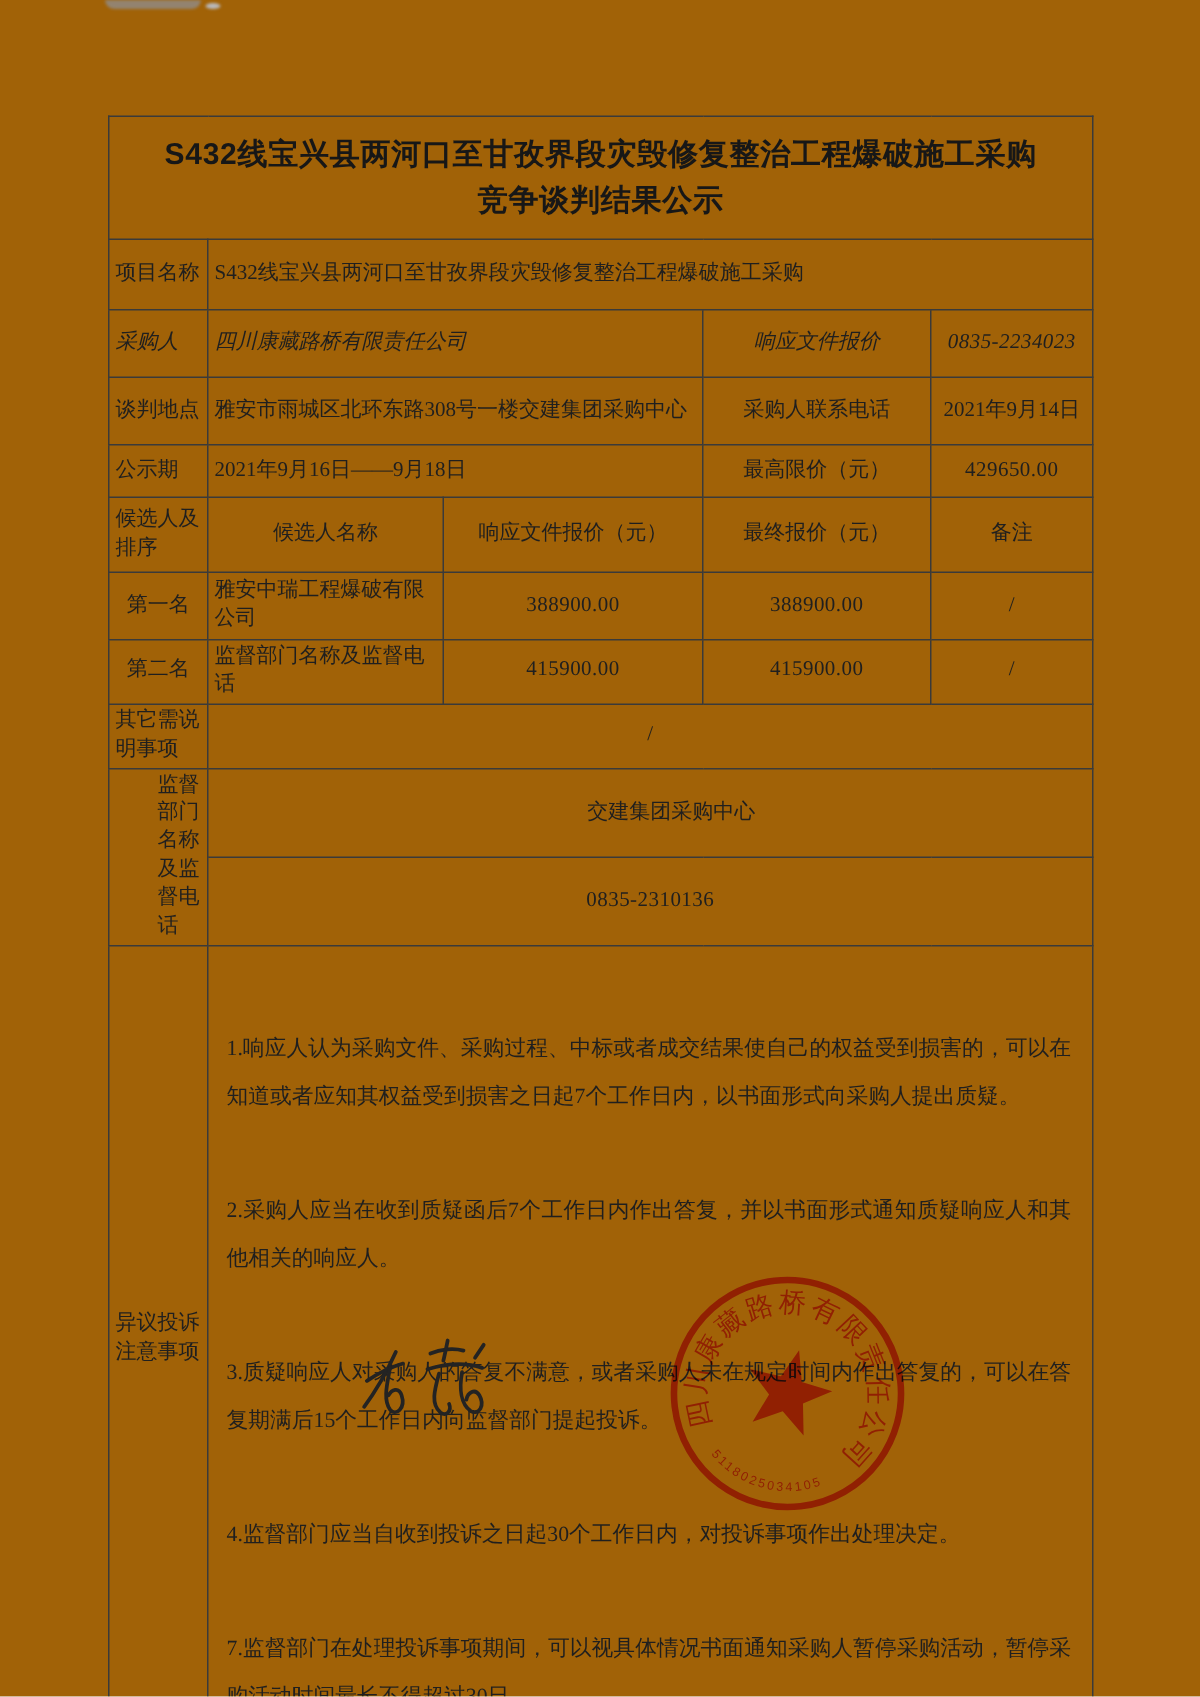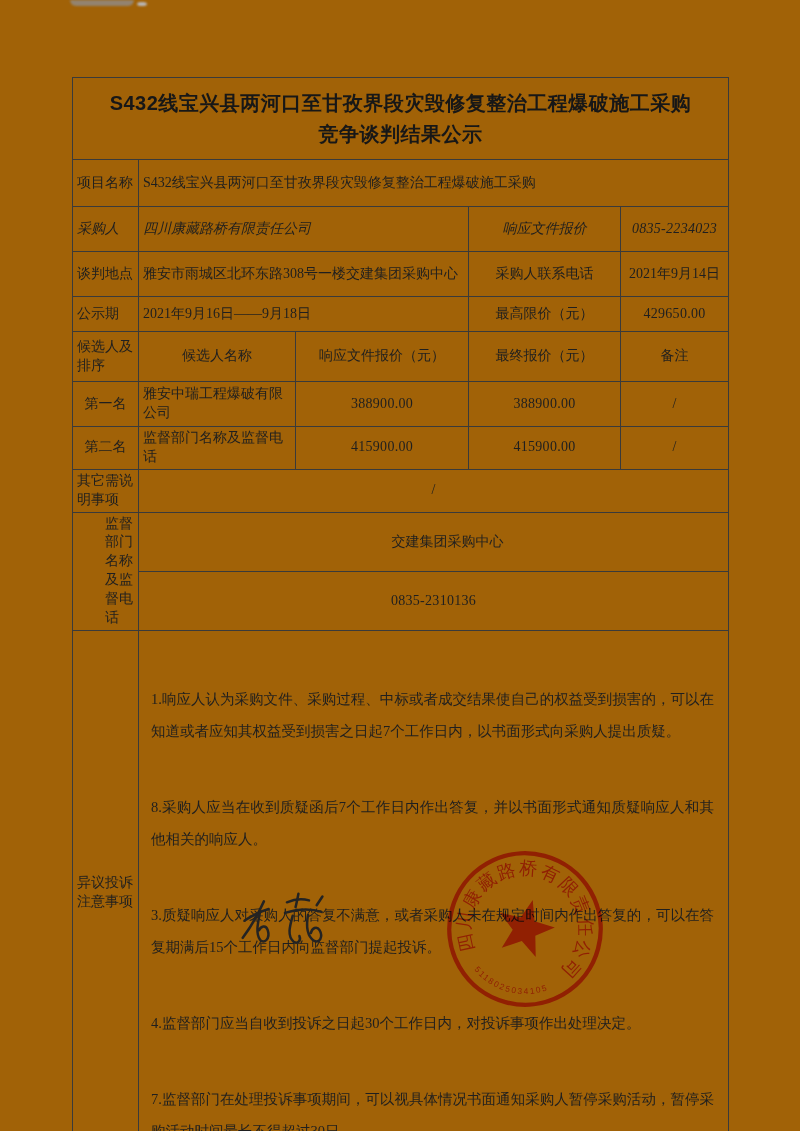--- a/index.html
+++ b/index.html
@@ -169,21 +169,21 @@
     </tr>
     <tr class="r-supb">
       <td colspan="4" class="cell-center num">0835-2310136</td>
     </tr>
 
     <tr class="r-objection">
       <td class="cell-label">异议投诉注意事项</td>
       <td colspan="4">
         <div class="objection-body">
           <div class="objection-item">1.响应人认为采购文件、采购过程、中标或者成交结果使自己的权益受到损害的，可以在知道或者应知其权益受到损害之日起7个工作日内，以书面形式向采购人提出质疑。</div>
-          <div class="objection-item">8.采购人应当在收到质疑函后7个工作日内作出答复，并以书面形式通知质疑响应人和其他相关的响应人。</div>
+          <div class="objection-item">2.采购人应当在收到质疑函后7个工作日内作出答复，并以书面形式通知质疑响应人和其他相关的响应人。</div>
           <div class="objection-item">3.质疑响应人对采购人的答复不满意，或者采购人未在规定时间内作出答复的，可以在答复期满后15个工作日内向监督部门提起投诉。</div>
           <div class="objection-item">4.监督部门应当自收到投诉之日起30个工作日内，对投诉事项作出处理决定。</div>
           <div class="objection-item">7.监督部门在处理投诉事项期间，可以视具体情况书面通知采购人暂停采购活动，暂停采购活动时间最长不得超过30日。</div>
         </div>
       </td>
     </tr>
 
     <tr class="r-sign">
       <td colspan="5" class="sign-cell">
         <span class="sign-label">采购主要负责人签字：</span>

